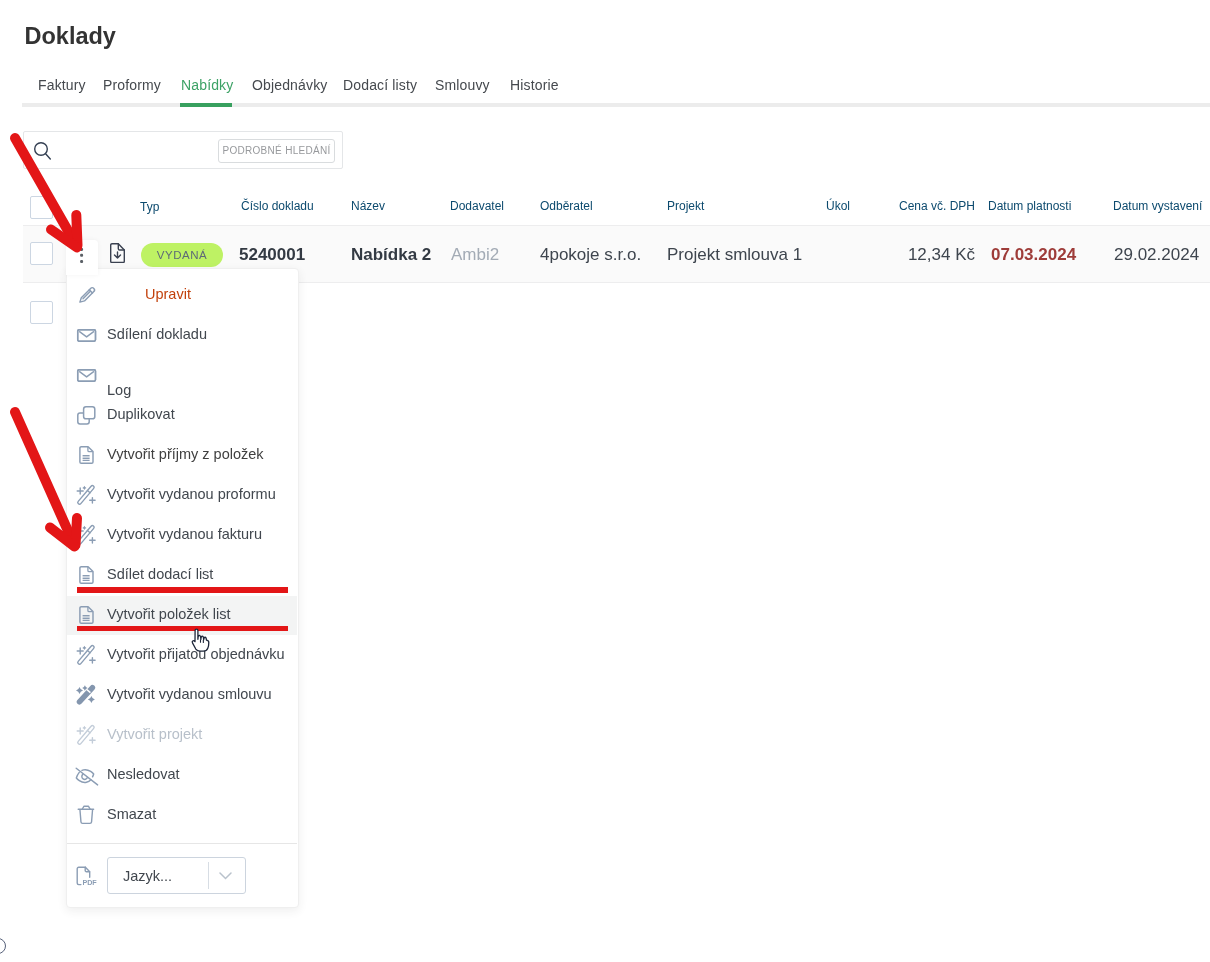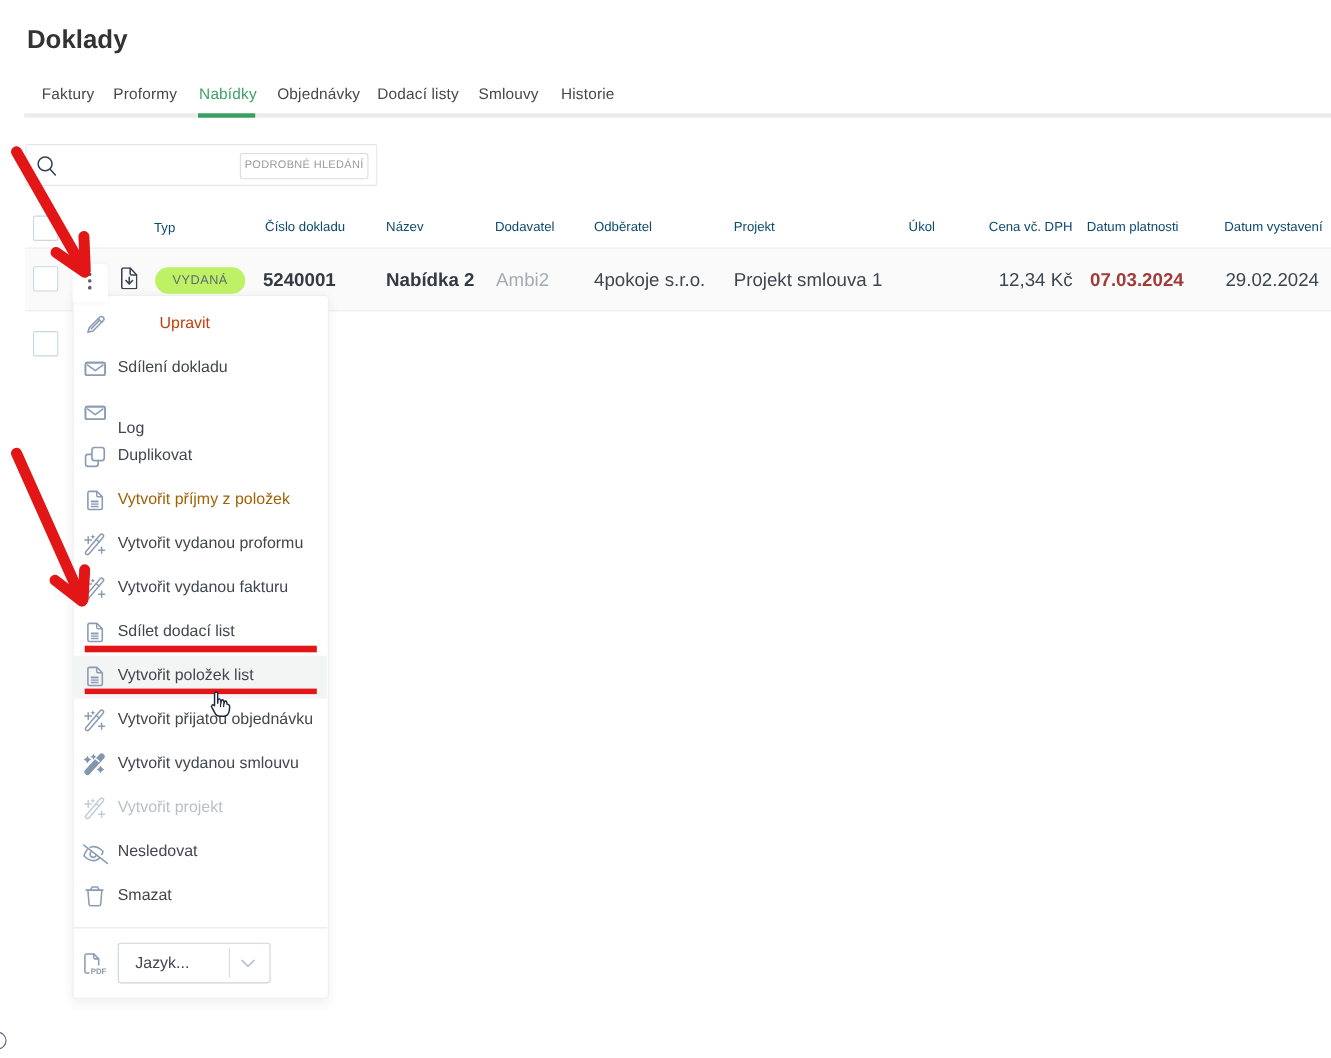--- a/index.html
+++ b/index.html
@@ -108,21 +108,21 @@
   </svg>
 <div class="abs mitem" style="left:107px;top:406px;z-index:5;color:#41474e;">Duplikovat</div>
 <svg class="abs" style="left:77px;top:445px;z-index:5;overflow:visible;" width="20" height="20" viewBox="0 0 20 20">
     <g fill="none" stroke="#8b9db4" stroke-linejoin="round">
       <path stroke-width="1.45" d="M4.2 1.7 h6.9 L16 6.6 V16.9 a1.3 1.3 0 0 1 -1.3 1.3 H4.2 a1.3 1.3 0 0 1 -1.3 -1.3 V3 a1.3 1.3 0 0 1 1.3 -1.3 z"></path>
       <path stroke-width="1.3" d="M10.9 1.9 V5.4 a1.2 1.2 0 0 0 1.2 1.2 H15.8"></path>
       <path stroke-width="1.3" d="M5.6 10.7 h7 M5.6 13.3 h7 M5.6 15.4 h7"></path>
       <path stroke-width="1.2" stroke-opacity="0.45" d="M5.6 12 h7"></path>
     </g>
   </svg>
-<div class="abs mitem" style="left:107px;top:446px;z-index:5;color:#a16207;">Vytvořit příjmy z položek</div>
+<div class="abs mitem" style="left:107px;top:446px;z-index:5;color:#404040;">Vytvořit příjmy z položek</div>
 <svg class="abs" style="left:77px;top:485px;z-index:5;overflow:visible;" width="20" height="20" viewBox="0 0 20 20">
     <g fill="none" stroke="#8b9db4" stroke-width="1.4" stroke-linecap="round">
       <path d="M1.2 16.4 L14.1 1.2 a1.7 1.7 0 0 1 2.6 2.2 L3.8 18.6 a1.7 1.7 0 0 1 -2.6 -2.2 z"></path>
       <path d="M10.45 5.5 L13.05 7.7"></path>
       <path d="M3.2 2.9 v6.2 M0.2 6 h6"></path>
       <path d="M15.4 12.6 v5.4 M12.7 15.3 h5.4"></path>
     </g>
     <path fill="#8b9db4" d="M7.4 0.80 Q7.86 2.44 9.50 2.9 Q7.86 3.36 7.4 5.00 Q6.94 3.36 5.30 2.9 Q6.94 2.44 7.4 0.80 Z"></path>
   </svg>
 <div class="abs mitem" style="left:107px;top:486px;z-index:5;color:#41474e;">Vytvořit vydanou proformu</div>

